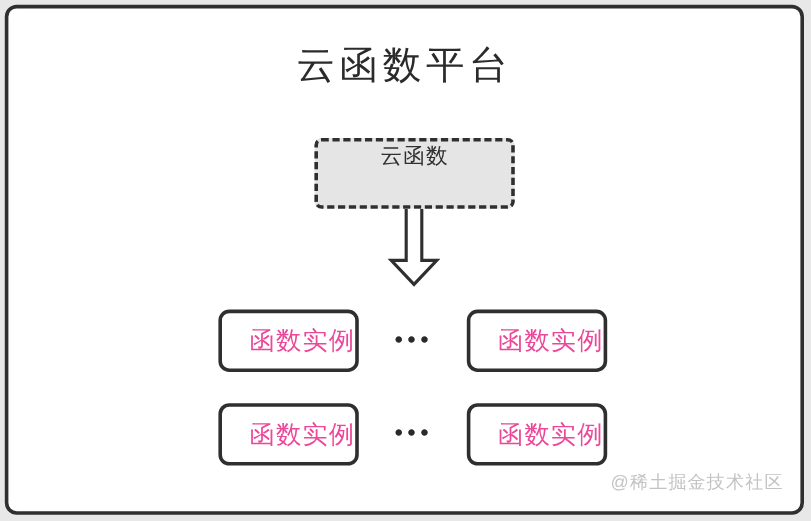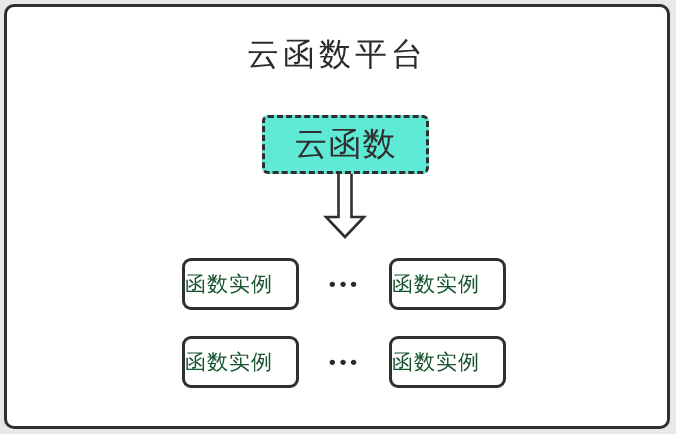--- a/index.html
+++ b/index.html
@@ -38,48 +38,47 @@
   }
   .dashed-node {
     position: absolute;
     left: 255px;
     top: 108px;
     width: 167px;
     height: 59px;
     box-sizing: border-box;
     border: 3px dashed #2f2f2f;
     border-radius: 6px;
-    background: #5eead4;
+    background: #e5e5e5;
     display: flex;
-    align-items: center;
     justify-content: center;
-    font-size: 33px;
+    font-size: 18px;
     color: #2f2f2f;
     letter-spacing: 1px;
   }
   .down-arrow {
     position: absolute;
     left: 316px;
     top: 167px;
     width: 44px;
     height: 66px;
   }
   .instance-box {
     position: absolute;
     width: 117px;
     height: 52px;
     box-sizing: border-box;
     border: 3px solid #2f2f2f;
     border-radius: 9px;
     background: #ffffff;
     display: flex;
     align-items: center;
-    justify-content: flex-start;
+    justify-content: flex-end;
     font-size: 21px;
-    color: #14532d;
+    color: #ec4899;
     letter-spacing: 1px;
   }
   .row1-left  { left: 175px; top: 251px; }
   .row1-right { left: 382px; top: 251px; }
   .row2-left  { left: 175px; top: 329px; }
   .row2-right { left: 382px; top: 329px; }
   .dots {
     position: absolute;
     width: 60px;
     height: 52px;
@@ -132,15 +131,16 @@
     <div class="instance-box row2-left">
       <span>函数实例</span>
     </div>
 
     <div class="dots dots-row2">•••</div>
 
     <div class="instance-box row2-right">
       <span>函数实例</span>
     </div>
 
+    <div class="watermark">@稀土掘金技术社区</div>
 
   </div>
 </div>
 
 </body></html>

